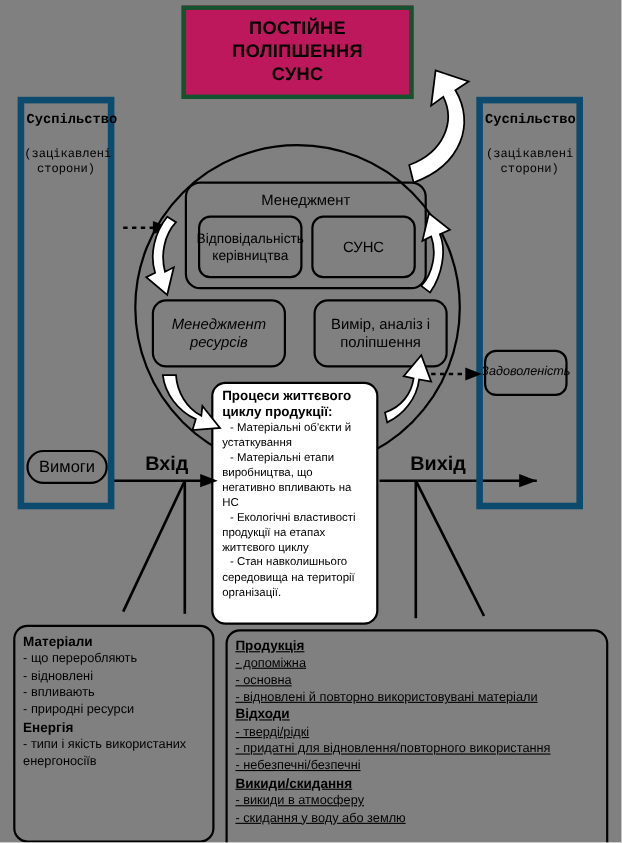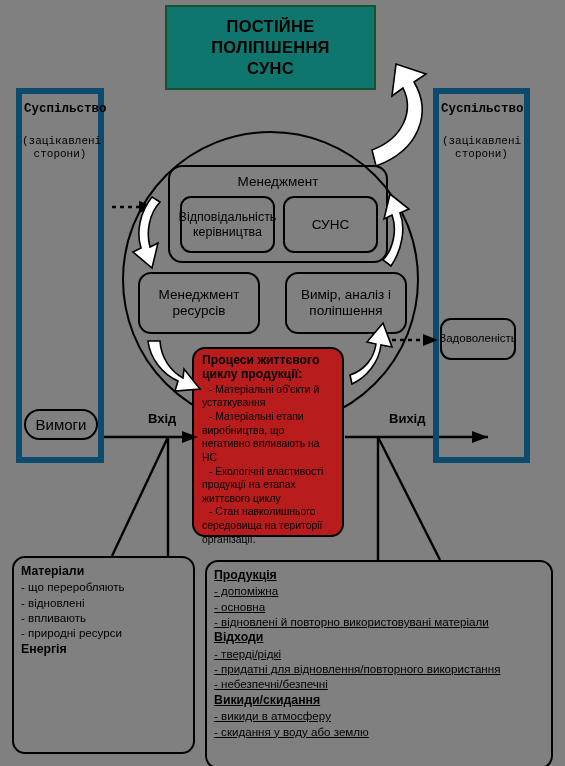--- a/index.html
+++ b/index.html
@@ -15,22 +15,22 @@
     width: 565px;
     height: 766px;
     background: #808080;
     overflow: hidden;
   }
   
   .title-box {
     position: absolute;
     left: 165px; top: 5px;
     width: 211px; height: 85px;
-    background: #0f766e;
-    border: 2px solid #14532d;
+    background: #be185d;
+    border: 4px solid #14532d;
     display: flex; align-items: center; justify-content: center;
     text-align: center;
     font-weight: bold;
     font-size: 16.5px;
     line-height: 1.28;
     letter-spacing: 0.3px;
     color: #000;
     z-index: 6;
   }
   .society-box {
@@ -91,42 +91,42 @@
     font-size: 12.5px; line-height: 1.13;
   }
   #suns-box {
     left: 283px; top: 196px; width: 95px; height: 57px;
     border-radius: 11px;
     font-size: 13.5px;
   }
   #res-mgmt-box {
     left: 138px; top: 272px; width: 122px; height: 62px;
     border-radius: 13px;
-    font-size: 13.5px; line-height: 1.18;
+    font-size: 13.5px; line-height: 1.18; font-style: italic;
   }
   #measure-box {
     left: 285px; top: 272px; width: 122px; height: 62px;
     border-radius: 13px;
     font-size: 13.5px; line-height: 1.18;
   }
   #requirements-box {
     left: 24px; top: 409px; width: 74px; height: 31px;
     border-radius: 16px; font-size: 15px;
   }
   #satisfaction-box {
     left: 440px; top: 318px; width: 76px; height: 42px;
-    border-radius: 11px; font-size: 11.5px; line-height: 1.18;
+    border-radius: 11px; font-size: 11.5px; line-height: 1.18; font-style: italic;
   }
 
   
   #process-panel {
     position: absolute;
     left: 192px; top: 347px;
-    width: 152px; height: 190px;
-    background: #b91c1c;
+    width: 152px; height: 221px;
+    background: #ffffff;
     border: 2.5px solid #000;
     border-radius: 13px;
     padding: 5px 7px 4px 8px;
     z-index: 7;
     color: #000;
   }
   #process-panel .pt {
     font-weight: bold;
     font-size: 12.2px;
     line-height: 1.14;
@@ -144,41 +144,41 @@
 
   
   .io-panel {
     position: absolute;
     border: 2.5px solid #000;
     border-radius: 13px;
     background: transparent;
     color: #000;
     padding: 5px 7px;
     z-index: 5;
+    margin-top: 12px;
   }
   #input-panel  { left: 12px;  top: 556px; width: 183px; height: 198px; }
   #output-panel { left: 205px; top: 560px; width: 348px; height: 209px; text-decoration: underline; }
   .io-panel .grp {
     font-weight: bold;
     font-size: 12.3px;
     line-height: 1.32;
   }
   .io-panel .itm {
     font-size: 11.6px;
     line-height: 1.33;
   }
 
   
   .flow-label {
     position: absolute;
     font-weight: bold;
-    font-size: 13px;
+    font-size: 18px;
     color: #000;
     z-index: 6;
-    margin-left: 16px;
   }
   #label-input  { left: 132px; top: 411px; }
   #label-output { left: 373px; top: 411px; }
 
   
   svg.overlay {
     position: absolute; left: 0; top: 0;
     width: 565px; height: 766px;
     overflow: visible;
   }
@@ -263,20 +263,21 @@
     </ul>
   </div>
 
   <div class="io-panel" id="input-panel">
     <div class="grp">Матеріали</div>
     <div class="itm">- що переробляють</div>
     <div class="itm">- відновлені</div>
     <div class="itm">- впливають</div>
     <div class="itm">- природні ресурси</div>
     <div class="grp">Енергія</div>
+    <div class="itm">- типи і якість використаних енергоносіїв</div>
   </div>
 
   <div class="io-panel" id="output-panel">
     <div class="grp">Продукція</div>
     <div class="itm">- допоміжна</div>
     <div class="itm">- основна</div>
     <div class="itm">- відновлені й повторно використовувані матеріали</div>
     <div class="grp">Відходи</div>
     <div class="itm">- тверді/рідкі</div>
     <div class="itm">- придатні для відновлення/повторного використання</div>

